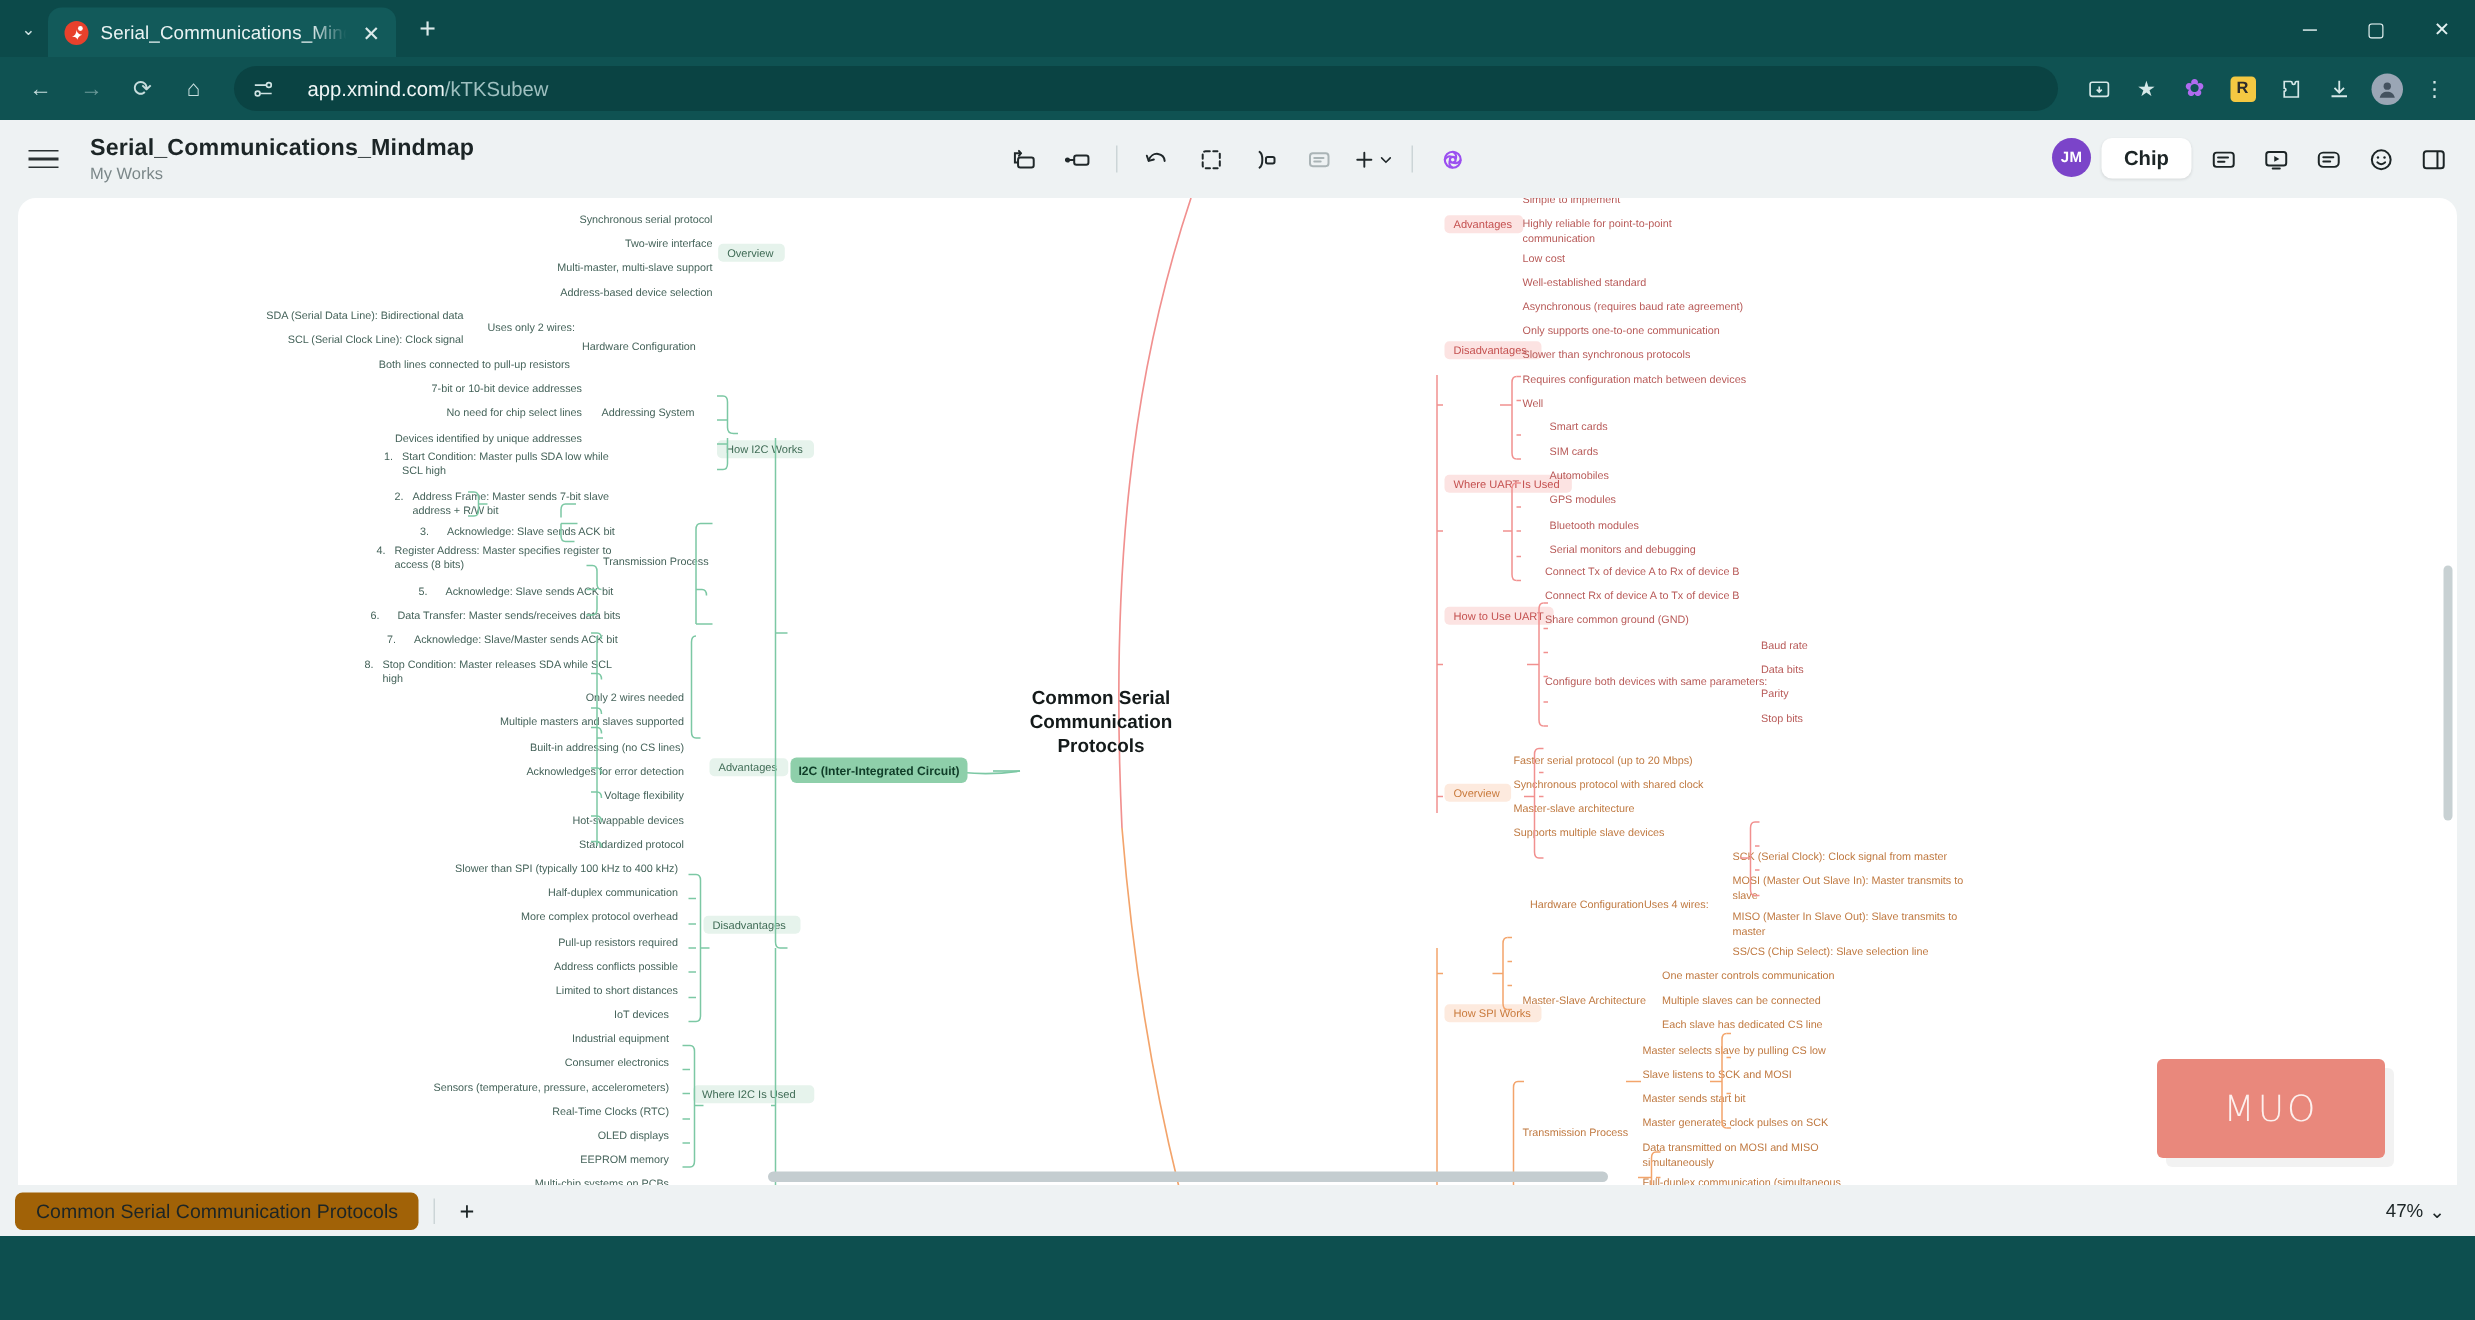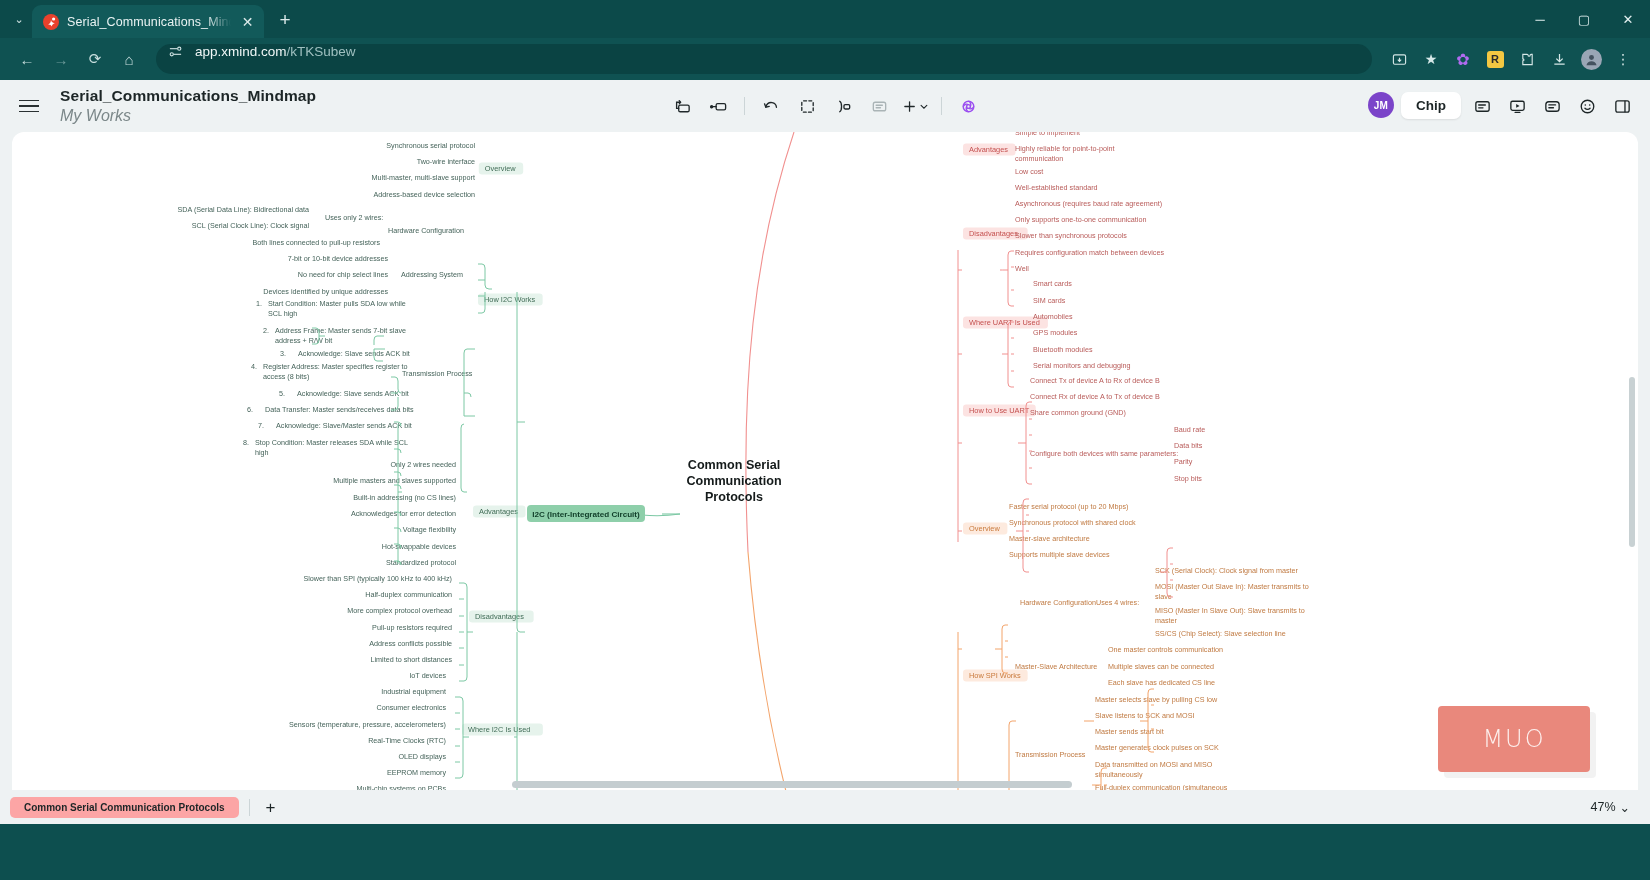--- a/index.html
+++ b/index.html
@@ -46,21 +46,21 @@
     height: 42px; background: #0f5252; display: flex; align-items: center;
     padding: 0 12px; gap: 4px;
   }
   .nav-btn {
     width: 30px; height: 30px; display: flex; align-items: center; justify-content: center;
     color: #c8dede; font-size: 15px; border-radius: 50%;
   }
   .nav-btn.dim { color: #6d9a9a; }
   .omnibox {
     flex: 1; height: 30px; background: #0a4343; border-radius: 16px;
-    display: flex; padding: 0 12px; gap: 12px; margin: 0 8px;
+    display: flex; align-items: center; padding: 0 12px; gap: 22px; margin: 0 8px;
   }
   .omnibox-icon { color: #cfe3e3; display: flex; }
   .omnibox-url { color: #f0f7f7; font-size: 13.5px; }
   .omnibox-url .u-dim { color: #9fc0c0; }
   .tb-right { display: flex; align-items: center; gap: 2px; }
   .tb-icon {
     width: 30px; height: 30px; display: flex; align-items: center; justify-content: center;
     color: #d6e8e8; font-size: 14px;
   }
   .ext-purple { color: #b06bf0; font-size: 16px; }
@@ -83,21 +83,21 @@
     height: 744px; background: #eef2f3; display: flex; flex-direction: column;
   }
   .app-header {
     height: 52px; display: flex; align-items: center; padding: 0 14px;
     background: #eef2f3; position: relative; flex: 0 0 52px;
   }
   .hamburger { width: 30px; display:flex; flex-direction:column; gap:4px; padding-left:5px; }
   .hamburger i { display:block; height:1.6px; background:#2a3132; width:20px; }
   .doc-meta { margin-left: 16px; }
   .doc-title { font-size: 15.5px; font-weight: bold; color: #1c2526; letter-spacing: .1px; }
-  .doc-sub { font-size: 16px; color: #7b8789; margin-top: 2px; font-style: italic; }
+  .doc-sub { font-size: 11px; color: #7b8789; margin-top: 2px; }
 
   .center-tools {
     position: absolute; left: 50%; transform: translateX(-50%);
     display: flex; align-items: center; gap: 2px;
   }
   .ctool {
     width: 34px; height: 30px; display:flex; align-items:center; justify-content:center;
     color:#20282a; border-radius: 5px;
   }
   .ctool.muted { color: #aab4b6; }
@@ -153,22 +153,22 @@
     position:absolute; right: 3px; top: 245px; width: 6px; height: 170px;
     background: #c8d1d3; border-radius: 4px;
   }
 
   
   .statusbar {
     height: 34px; background: #eef2f3; display: flex; align-items: center;
     padding: 0 10px; gap: 4px; flex: 0 0 34px;
   }
   .sheet-tab {
-    background: #fca5a5; border-radius: 5px; padding: 5px 14px;
-    font-size: 10px; font-weight: bold; color: #1c2526;
+    background: #a16207; border-radius: 5px; padding: 5px 14px;
+    font-size: 13px; font-weight: normal; color: #1c2526;
   }
   .sheet-sep { width:1px; height:17px; background:#ccd5d7; margin: 0 6px; }
   .sheet-add { color:#1c2526; font-size:17px; padding: 0 6px; line-height:1; }
   .zoom-ctl {
     margin-left: auto; display: flex; align-items: center; gap: 4px;
     font-size: 12.5px; color: #1c2526; padding-right: 10px;
   }
 </style>
 </head>
 <body>

